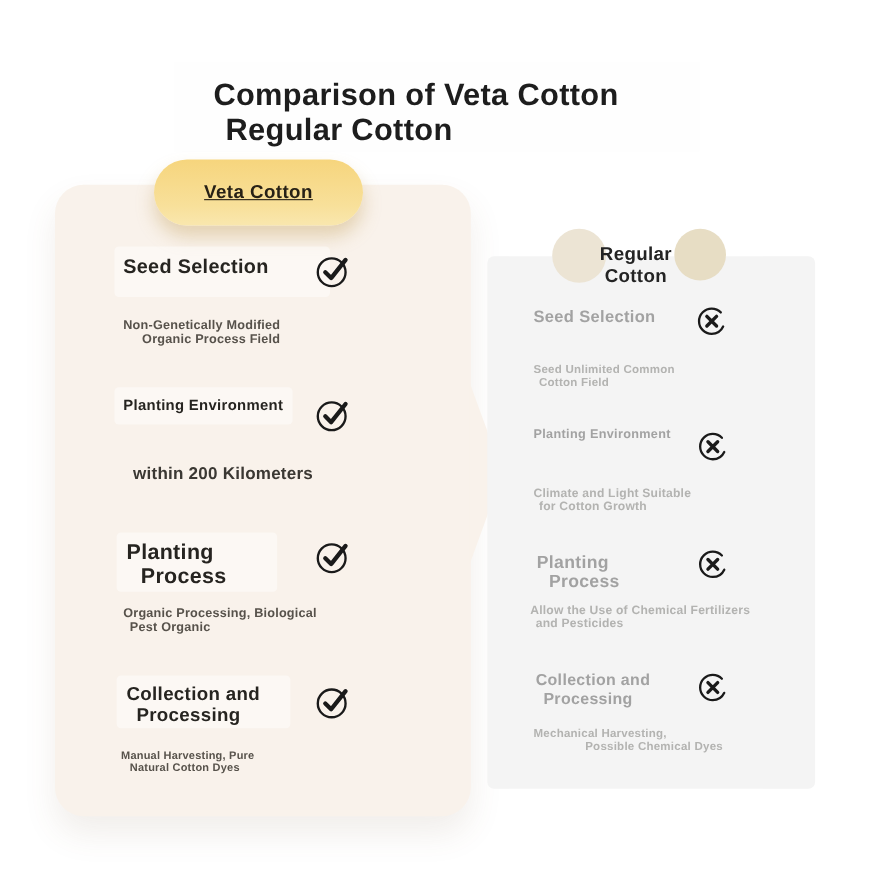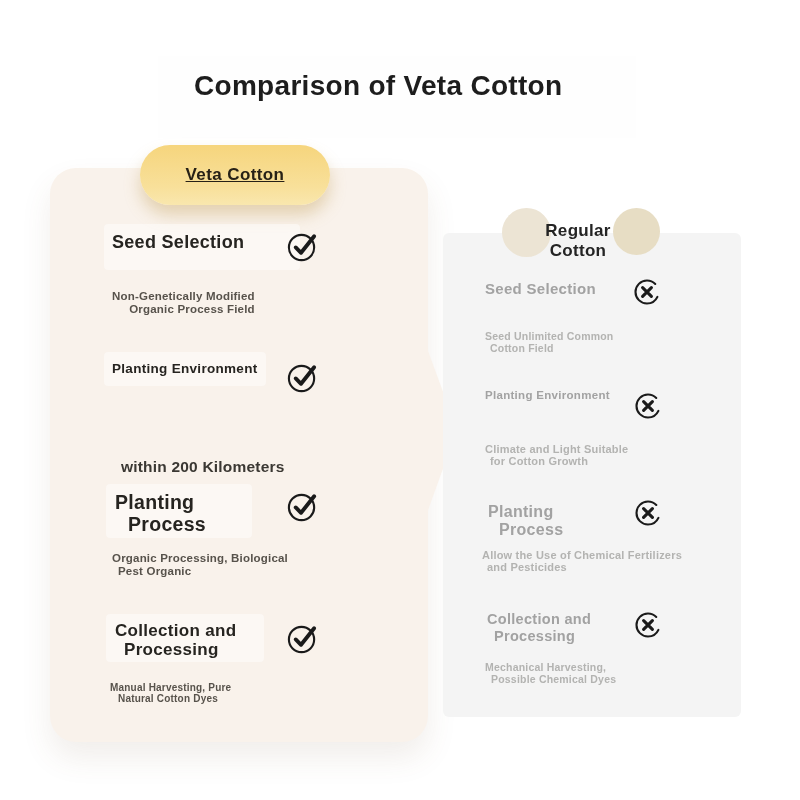--- a/index.html
+++ b/index.html
@@ -44,21 +44,21 @@
   .lh{color:#262420;font-weight:700;line-height:1.12;letter-spacing:0.3px;}
   .ls{color:#57524b;font-weight:700;line-height:1.12;letter-spacing:0.2px;}
   .line{display:block;}
 
   
   .l0h{left:112px;top:232px;font-size:18px;}
   .l0s{left:112px;top:290px;font-size:11.5px;text-align:right;}
   .l0s .i2{padding-left:6px;}
   .l1h{left:112px;top:361px;font-size:13.5px;}
   .l1s{left:112px;top:422px;font-size:15.5px;color:#3b3833;}
-  .l1s .i2{padding-left:9px;margin-top:36px;}
+  .l1s .i2{padding-left:9px;}
   .l2h{left:115px;top:492px;font-size:19.5px;}
   .l2h .i2{padding-left:13px;}
   .l2s{left:112px;top:552px;font-size:11.5px;}
   .l2s .i2{padding-left:6px;}
   .l3h{left:115px;top:621px;font-size:17px;}
   .l3h .i2{padding-left:9px;}
   .l3s{left:110px;top:682px;font-size:10px;}
   .l3s .i2{padding-left:8px;}
 
   .lic{width:33px;height:33px;}
@@ -89,34 +89,35 @@
   .r1h{left:485px;top:389px;font-size:11.5px;}
   .r1s{left:485px;top:443px;font-size:11px;}
   .r1s .i2{padding-left:5px;}
   .r2h{left:488px;top:503px;font-size:16px;}
   .r2h .i2{padding-left:11px;}
   .r2s{left:482px;top:549px;font-size:11px;}
   .r2s .i2{padding-left:5px;}
   .r3h{left:487px;top:611px;font-size:14.5px;}
   .r3h .i2{padding-left:7px;}
   .r3s{left:485px;top:662px;font-size:10.5px;}
-  .r3s .i2{padding-left:6px;}
+  .r3s .i2{padding-left:6px;margin-left:41px;}
 
   .ric{width:30px;height:30px;}
   .ric0{left:632px;top:277px;}
   .ric1{left:633px;top:391px;}
   .ric2{left:633px;top:498px;}
   .ric3{left:633px;top:610px;}
 </style>
 </head>
 <body>
 
 <div class="abs title-block"></div>
 <div class="abs title">
   <span class="line">Comparison of Veta Cotton</span>
+  <span class="line t2">Regular Cotton</span>
 </div>
 
 <div class="abs left-panel"></div>
 <svg class="abs left-arrow" viewBox="0 0 31 165" aria-hidden="true">
   <polygon points="0,0 30,82 0,165" fill="#f9f2eb"></polygon>
 </svg>
 
 <div class="abs badge">
   <span>Veta Cotton</span>
 </div>

